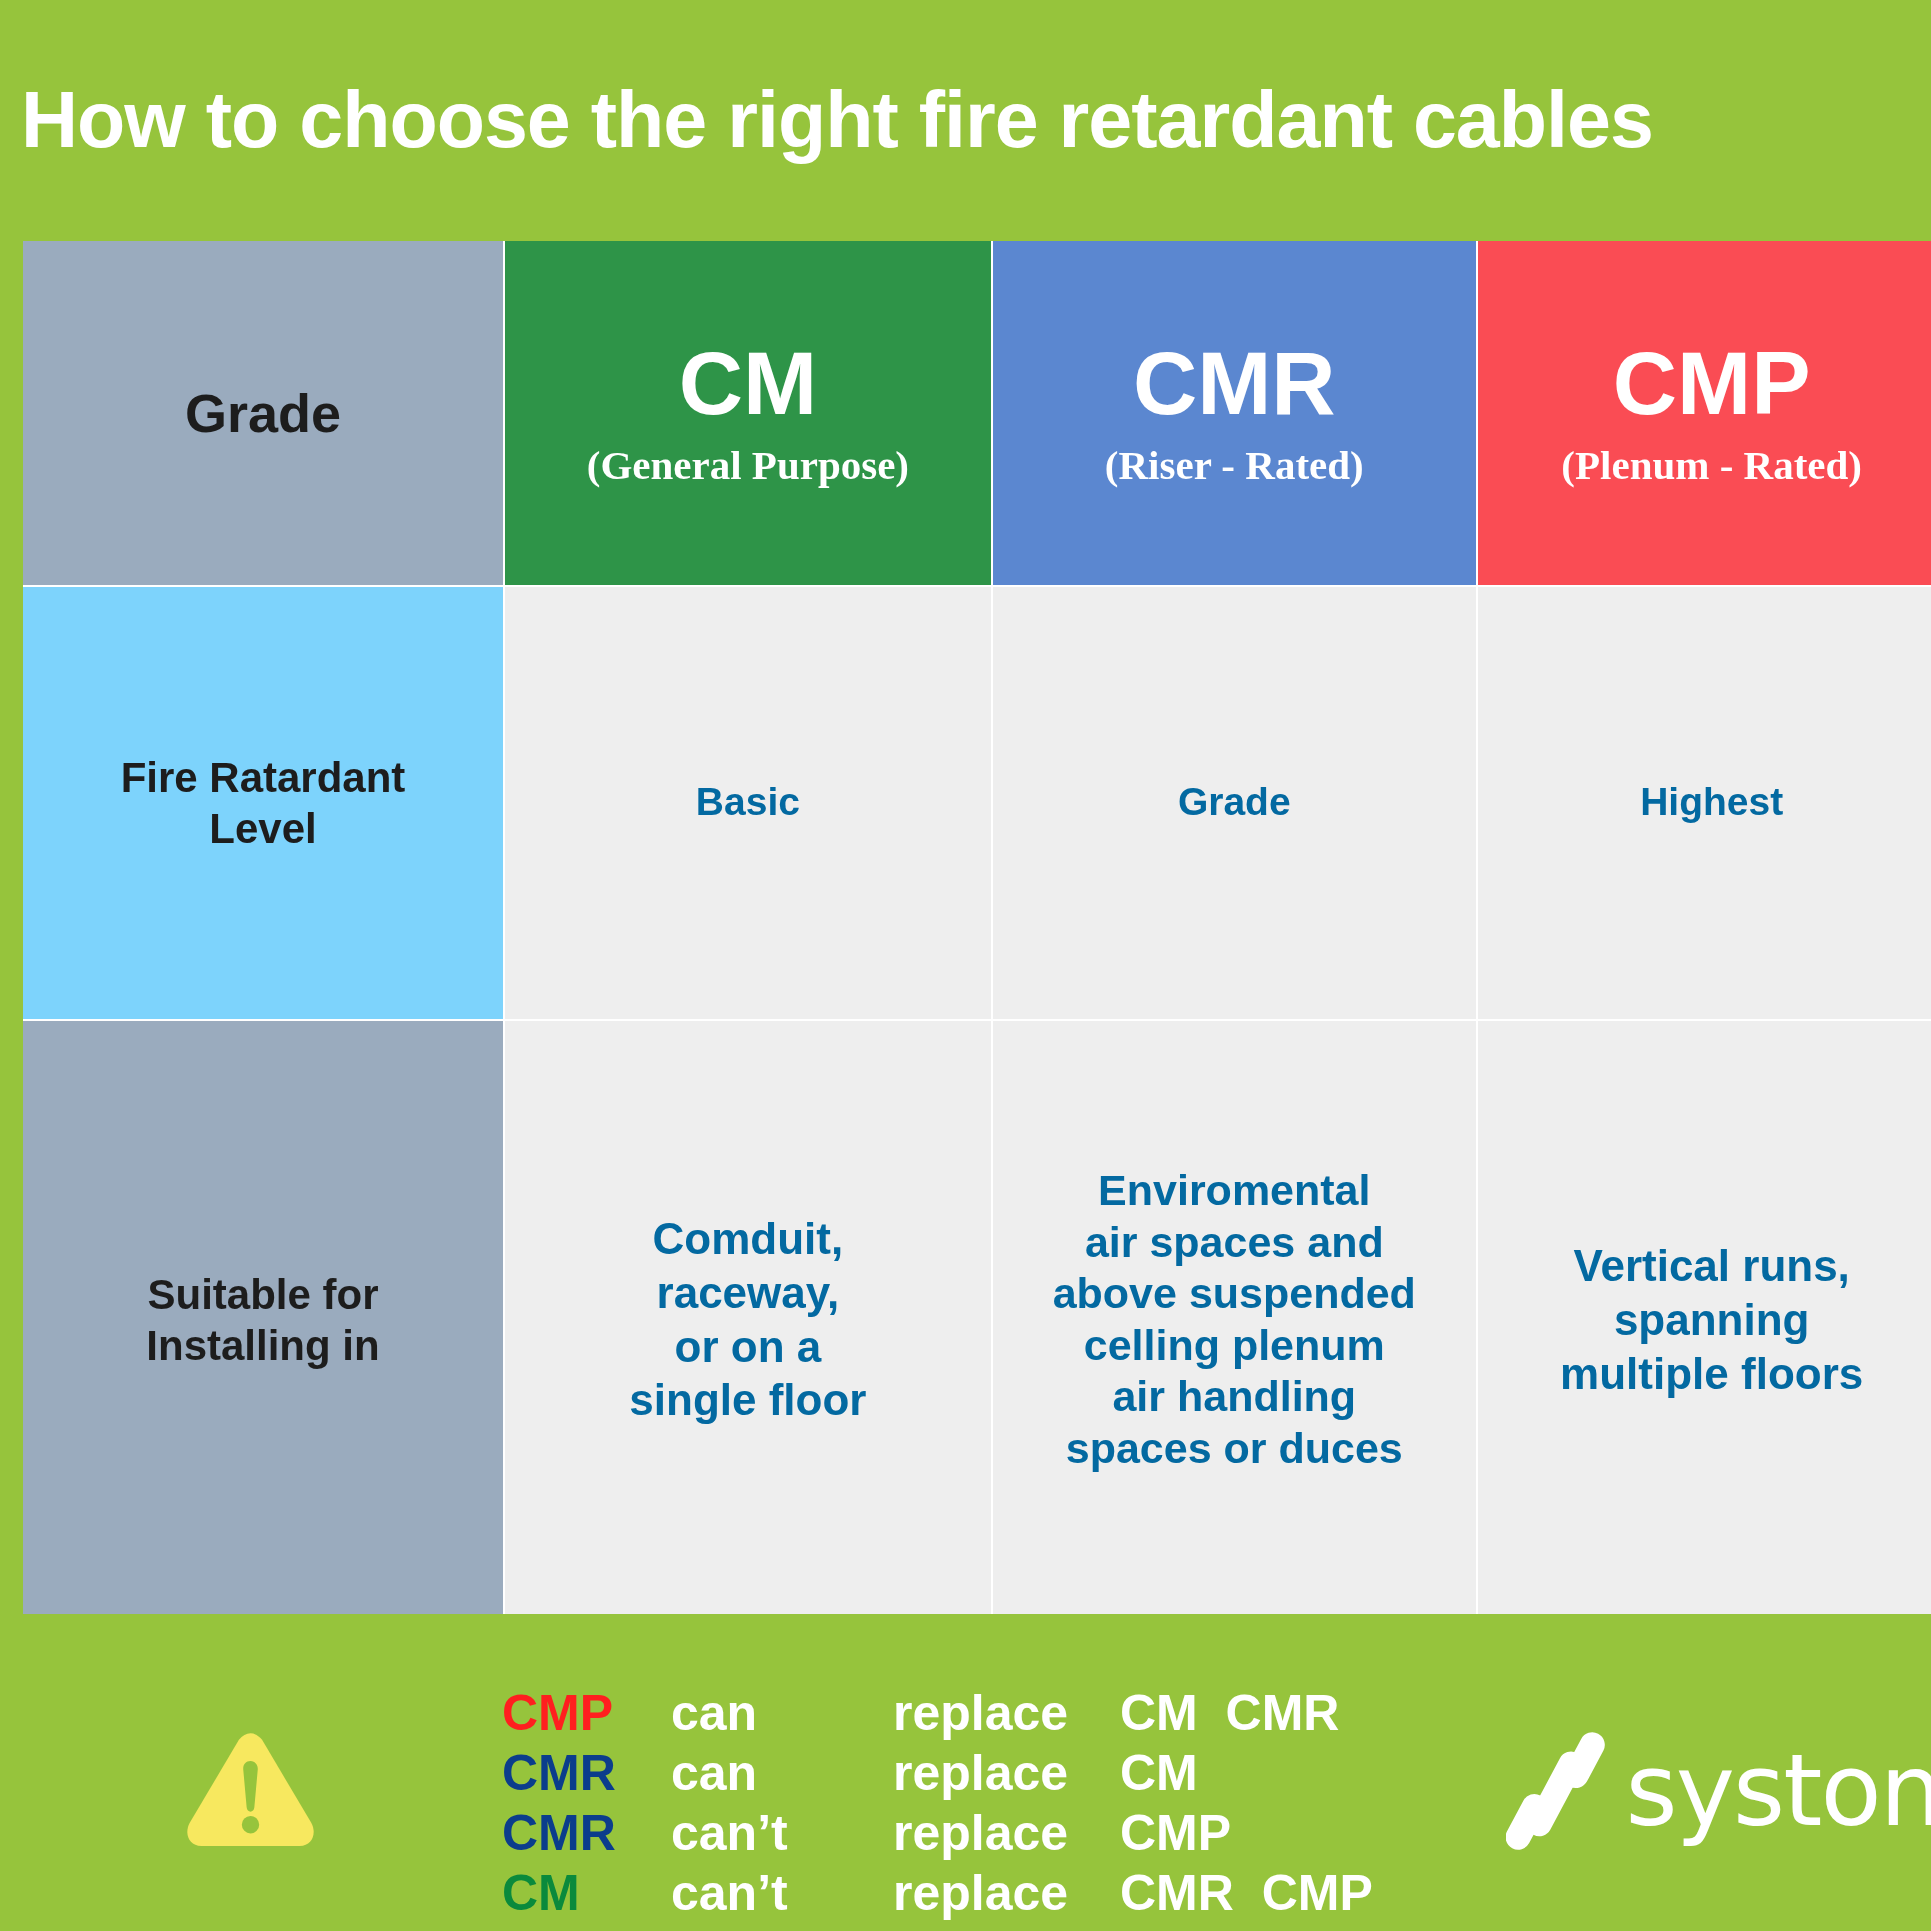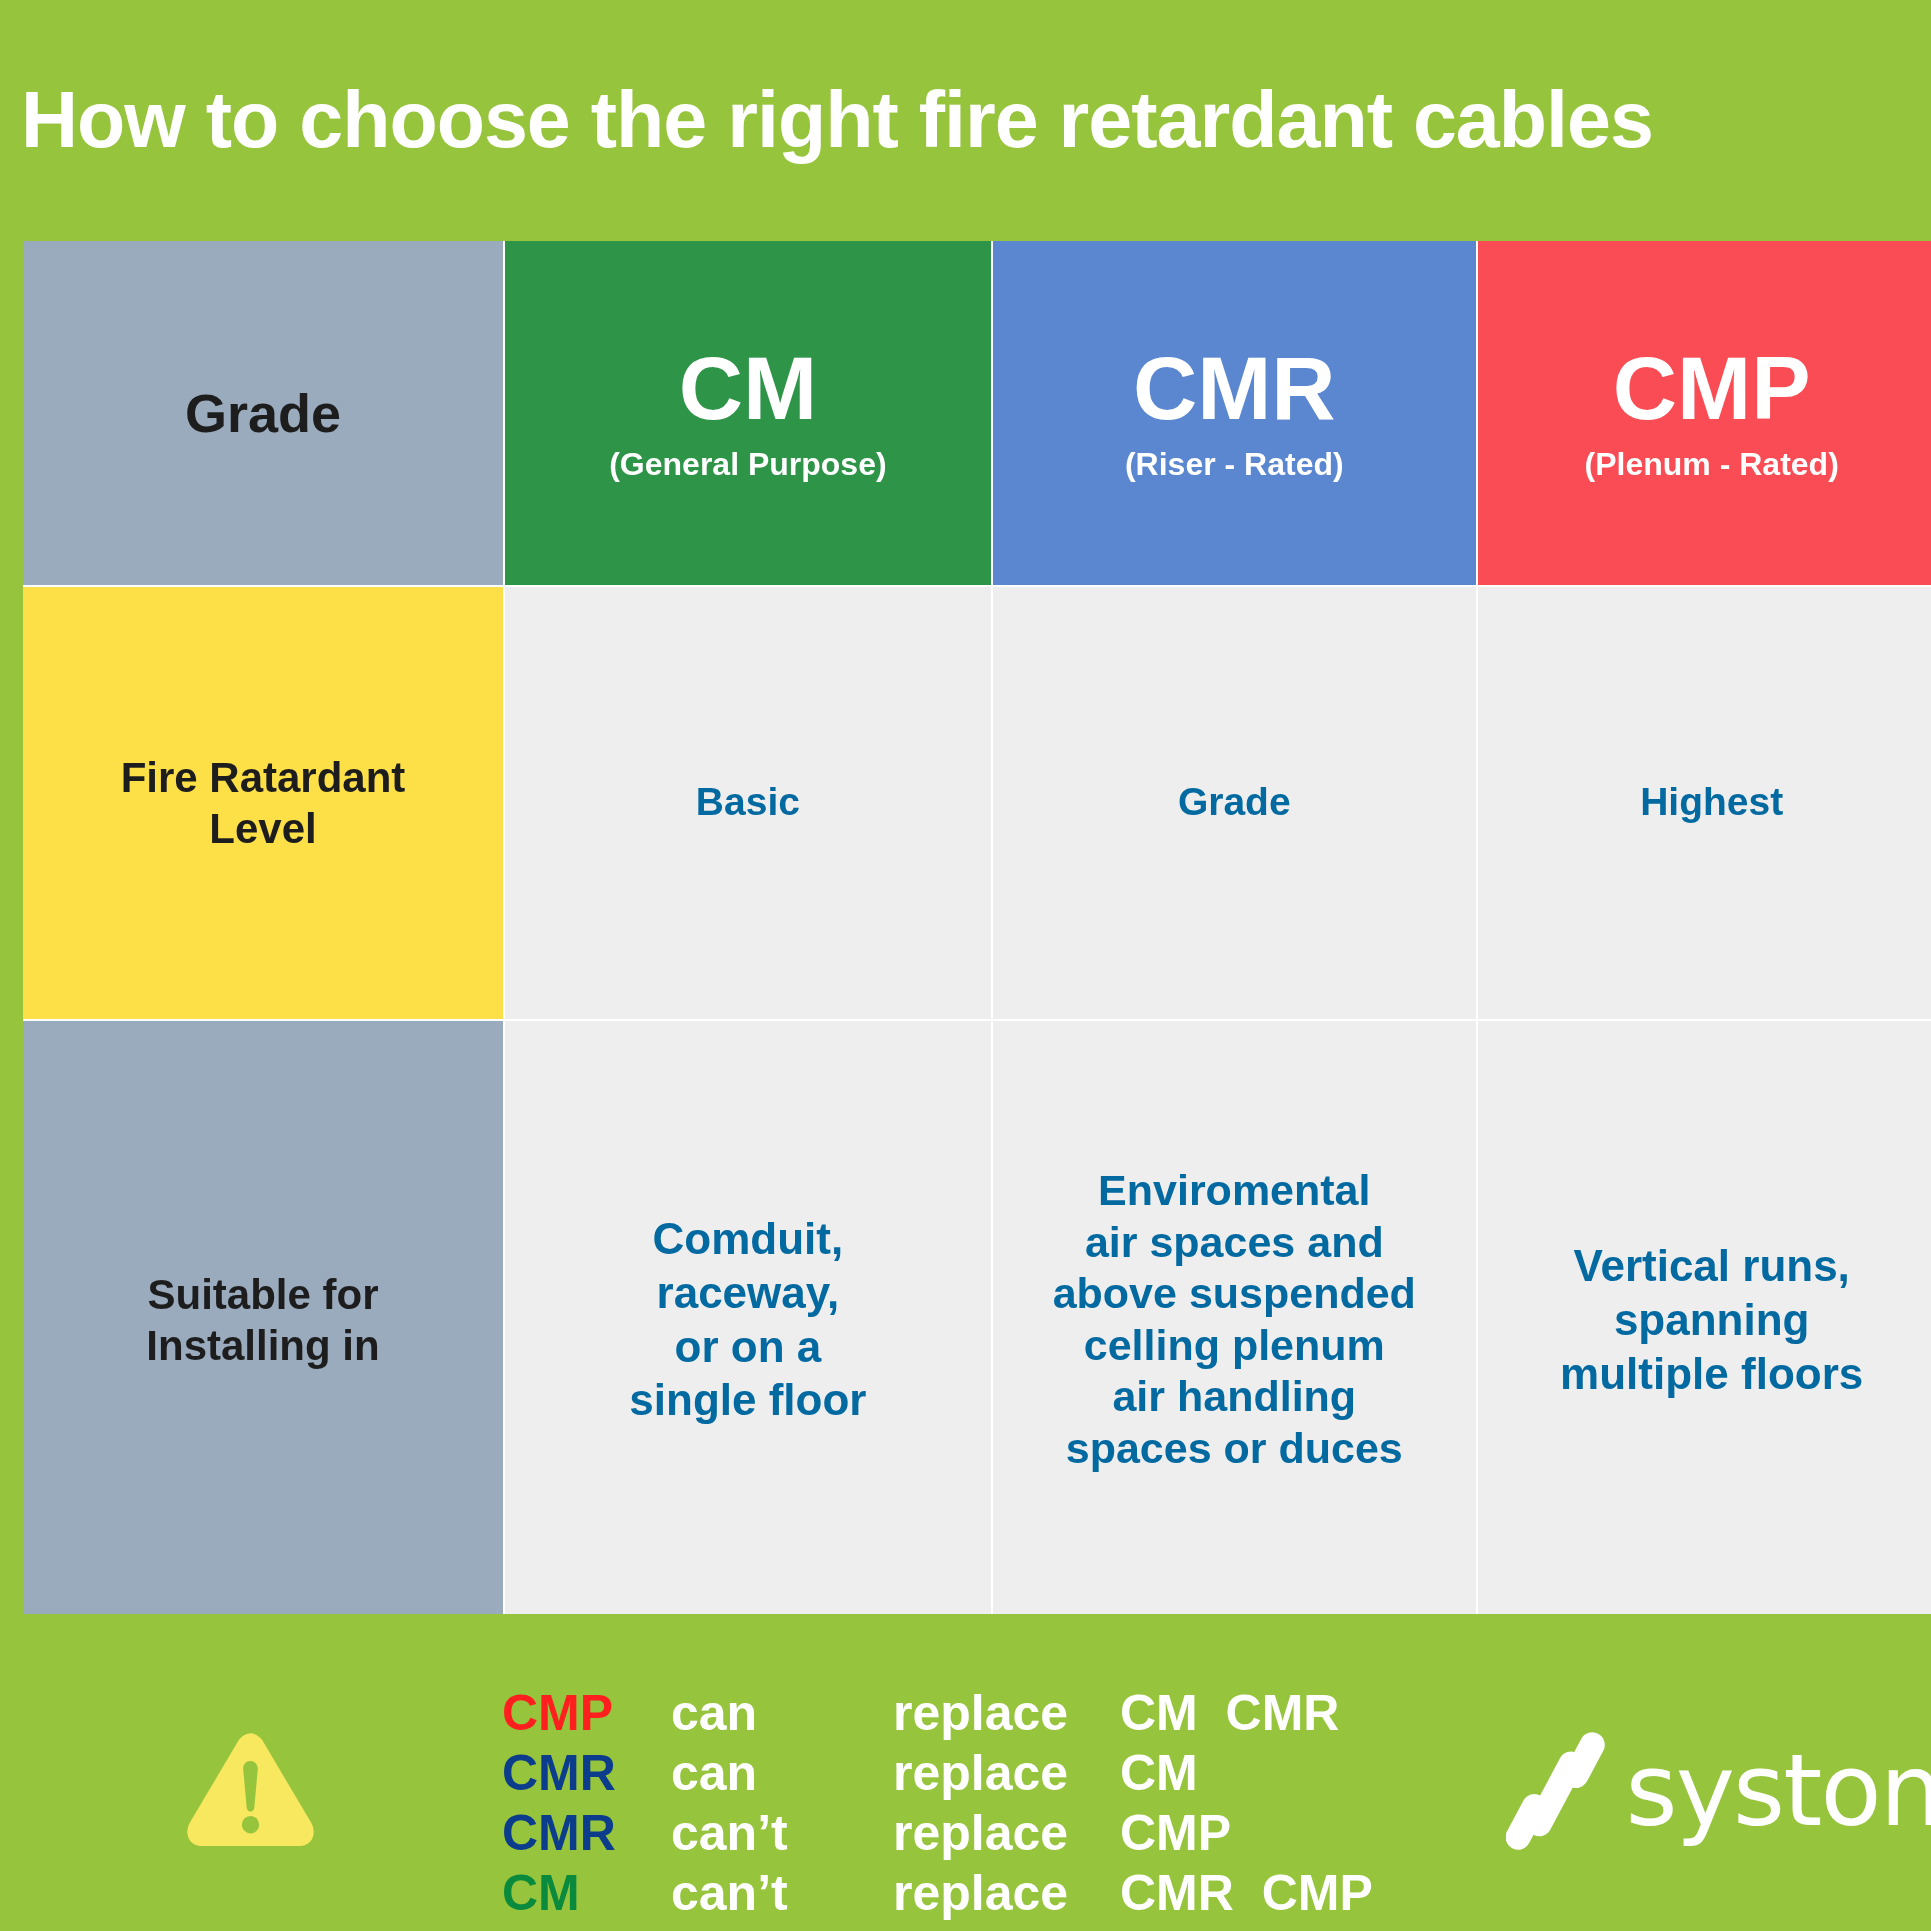--- a/index.html
+++ b/index.html
@@ -74,28 +74,29 @@
 
   .hdr-code {
     color: #ffffff;
     font-size: 89px;
     font-weight: bold;
     line-height: 1;
     margin-bottom: 15.4px;
   }
   .hdr-sub {
     color: #ffffff;
-    font-size: 32px;
+    font-size: 41px;
     font-weight: bold;
     line-height: 1.05;
+    font-family: Liberation Serif, serif;
   }
 
   
   .lbl-light {
-    background: #fde047;
+    background: #7dd3fc;
     color: #1d1d1d;
     font-size: 42px;
     font-weight: bold;
     line-height: 1.22;
   }
   .lbl-dark {
     background: #9aabbe;
     color: #1d1d1d;
     font-size: 42px;
     font-weight: bold;

